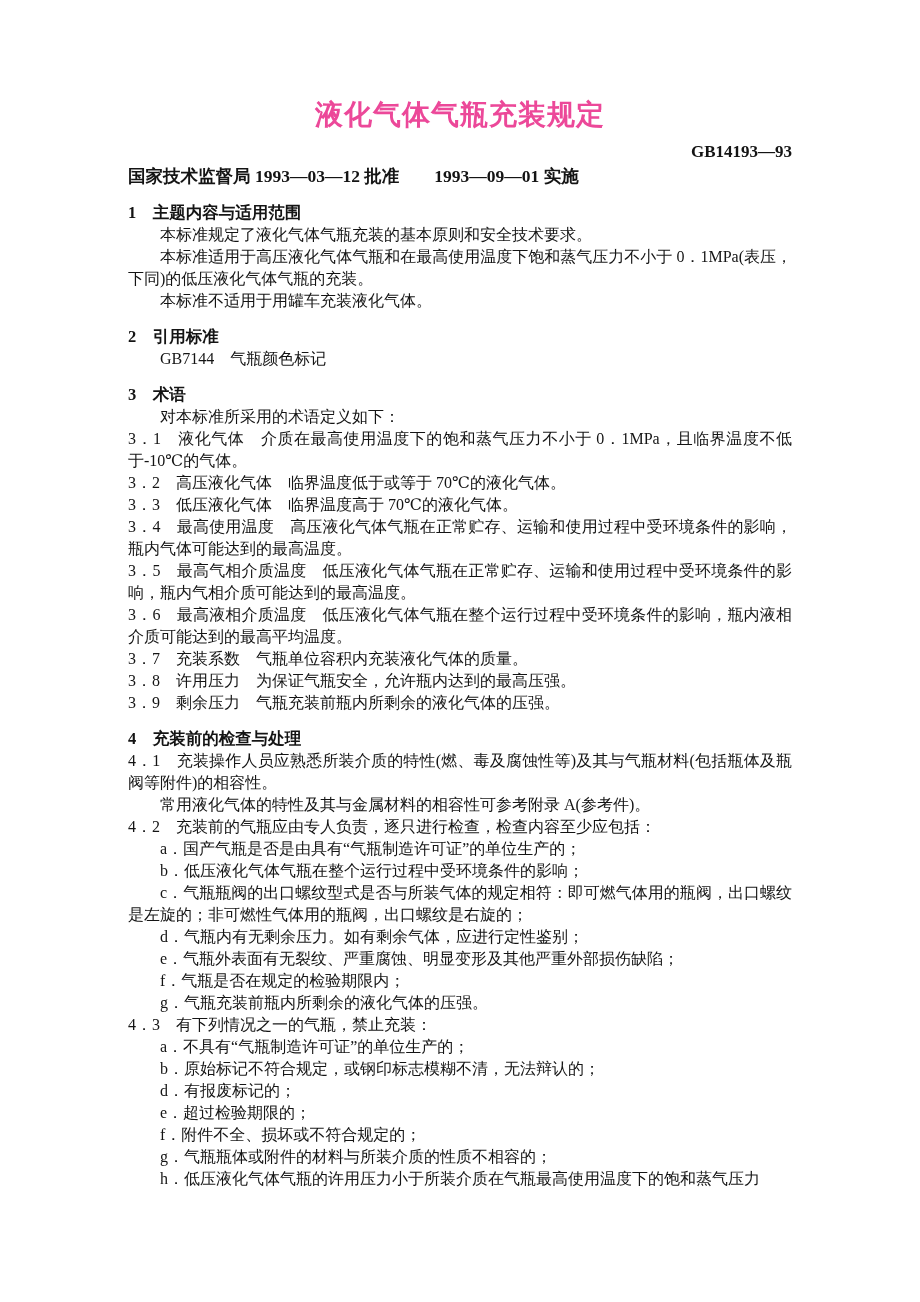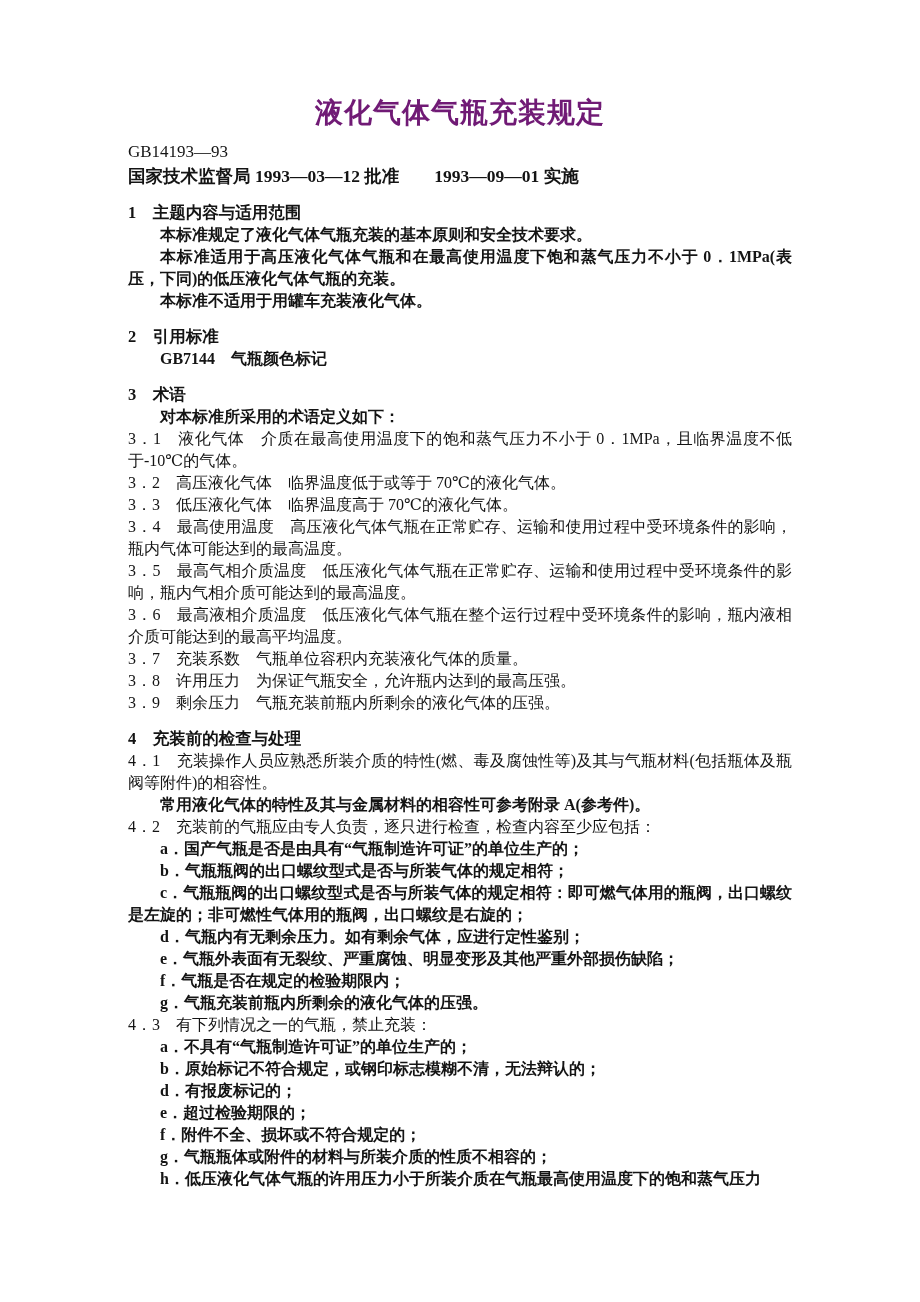--- a/index.html
+++ b/index.html
@@ -17,23 +17,23 @@
   .doc-title {
     margin: 0;
     text-align: center;
     font-size: 28px;
     font-weight: bold;
     line-height: 34px;
     letter-spacing: 1px;
   }
   .std-no {
     margin: 9px 0 0 0;
-    text-align: left;
+    text-align: right;
     font-size: 17px;
-    font-weight: normal;
+    font-weight: bold;
     line-height: 22px;
   }
   .approval {
     margin: 1px 0 0 0;
     font-size: 17.5px;
     font-weight: bold;
     line-height: 24px;
   }
   main { display: block; }
   section { display: block; }
@@ -42,27 +42,27 @@
     font-weight: bold;
     margin: 13px 0 0 0;
     line-height: 23px;
   }
   p.para {
     margin: 0;
     font-size: 16px;
     line-height: 22px;
     text-align: justify;
   }
-  p.para.indent { text-indent: 2em; font-weight: bold; }
+  p.para.indent { text-indent: 2em; }
 </style>
 </head>
 <body>
 
 <div class="page">
-  <h1 class="doc-title" style="color: #701a75; font-family: Liberation Mono, monospace;">液化气体气瓶充装规定</h1>
+  <h1 class="doc-title" style="color: #ec4899;">液化气体气瓶充装规定</h1>
   <p class="std-no">GB14193—93</p>
   <p class="approval">国家技术监督局 1993—03—12 批准　　1993—09—01 实施</p>
   <main>
       <section>
         <h2 class="sec-heading">1　主题内容与适用范围</h2>
         <p class="para indent">本标准规定了液化气体气瓶充装的基本原则和安全技术要求。</p>
         <p class="para indent">本标准适用于高压液化气体气瓶和在最高使用温度下饱和蒸气压力不小于 0．1MPa(表压，下同)的低压液化气体气瓶的充装。</p>
         <p class="para indent">本标准不适用于用罐车充装液化气体。</p>
       </section>
       <section>
@@ -81,21 +81,21 @@
         <p class="para">3．7　充装系数　气瓶单位容积内充装液化气体的质量。</p>
         <p class="para">3．8　许用压力　为保证气瓶安全，允许瓶内达到的最高压强。</p>
         <p class="para">3．9　剩余压力　气瓶充装前瓶内所剩余的液化气体的压强。</p>
       </section>
       <section>
         <h2 class="sec-heading">4　充装前的检查与处理</h2>
         <p class="para">4．1　充装操作人员应熟悉所装介质的特性(燃、毒及腐蚀性等)及其与气瓶材料(包括瓶体及瓶阀等附件)的相容性。</p>
         <p class="para indent">常用液化气体的特性及其与金属材料的相容性可参考附录 A(参考件)。</p>
         <p class="para">4．2　充装前的气瓶应由专人负责，逐只进行检查，检查内容至少应包括：</p>
         <p class="para indent">a．国产气瓶是否是由具有“气瓶制造许可证”的单位生产的；</p>
-        <p class="para indent">b．气瓶瓶阀的出口螺纹型式是否与所装气体的规定相符；</p>
+        <p class="para indent">b．低压液化气体气瓶在整个运行过程中受环境条件的影响；</p>
         <p class="para indent">c．气瓶瓶阀的出口螺纹型式是否与所装气体的规定相符：即可燃气体用的瓶阀，出口螺纹是左旋的；非可燃性气体用的瓶阀，出口螺纹是右旋的；</p>
         <p class="para indent">d．气瓶内有无剩余压力。如有剩余气体，应进行定性鉴别；</p>
         <p class="para indent">e．气瓶外表面有无裂纹、严重腐蚀、明显变形及其他严重外部损伤缺陷；</p>
         <p class="para indent">f．气瓶是否在规定的检验期限内；</p>
         <p class="para indent">g．气瓶充装前瓶内所剩余的液化气体的压强。</p>
         <p class="para">4．3　有下列情况之一的气瓶，禁止充装：</p>
         <p class="para indent">a．不具有“气瓶制造许可证”的单位生产的；</p>
         <p class="para indent">b．原始标记不符合规定，或钢印标志模糊不清，无法辩认的；</p>
         <p class="para indent">d．有报废标记的；</p>
         <p class="para indent">e．超过检验期限的；</p>

